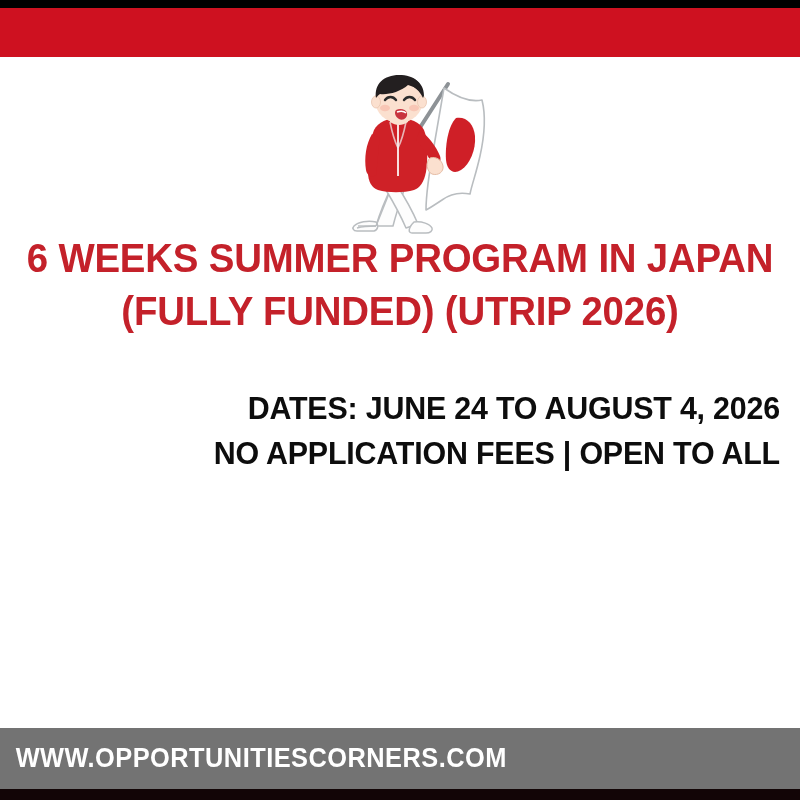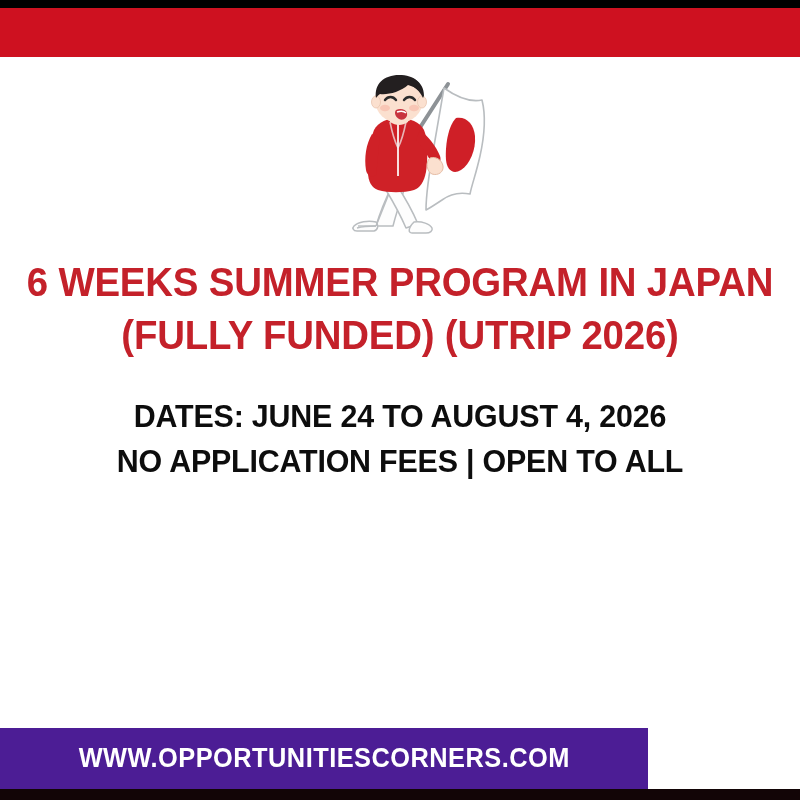--- a/index.html
+++ b/index.html
@@ -34,26 +34,26 @@
   .band-top {
     position: absolute;
     left: 0; top: 8px;
     width: 800px;
     height: 49px;
     background: #ce1120;
   }
   .band-bottom {
     position: absolute;
     left: 0; top: 728px;
-    width: 648px;
+    width: 800px;
     height: 61px;
-    background: #4c1d95;
+    background: #737373;
     display: flex;
     align-items: center;
-    justify-content: center;
+    justify-content: flex-start;
   }
   .edge-strip-bottom {
     position: absolute;
     left: 0; top: 789px;
     width: 800px;
     height: 11px;
     background: #120506;
   }
   .footer-url {
     color: #ffffff;
@@ -72,39 +72,39 @@
     top: 72px;
     width: 160px;
     height: 165px;
   }
   .illustration svg { display: block; width: 160px; height: 165px; }
 
   
   .content {
     position: absolute;
     left: 0;
-    top: 256px;
+    top: 232px;
     width: 800px;
     text-align: center;
   }
 
   .title-block { margin: 0; }
   .title-line {
     display: block;
     color: #c4212a;
     font-weight: 700;
     font-size: 40px;
     line-height: 53px;
     letter-spacing: -0.2px;
     transform: scaleX(0.96);
     white-space: nowrap;
     font-family: "Liberation Sans", sans-serif;
   }
 
-  .dates-block { margin-top: 32px; }
+  .dates-block { margin-top: 48px; text-align: right; }
   .dates-line {
     display: block;
     color: #0d0d0d;
     font-weight: 700;
     font-size: 32px;
     line-height: 45px;
     letter-spacing: -0.2px;
     transform: scaleX(0.95);
     white-space: nowrap;
     font-family: "Liberation Sans", sans-serif;

